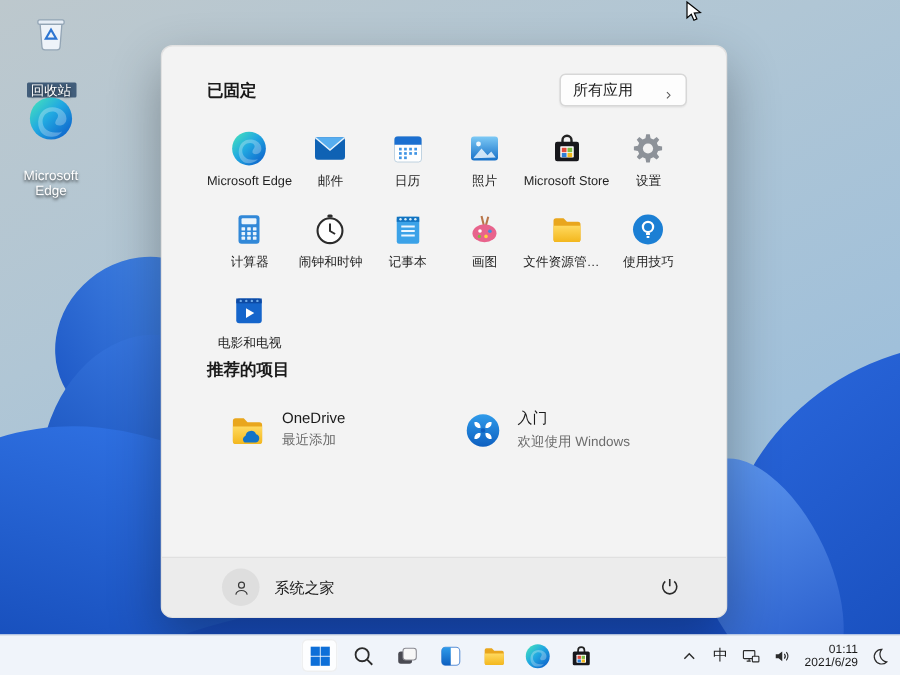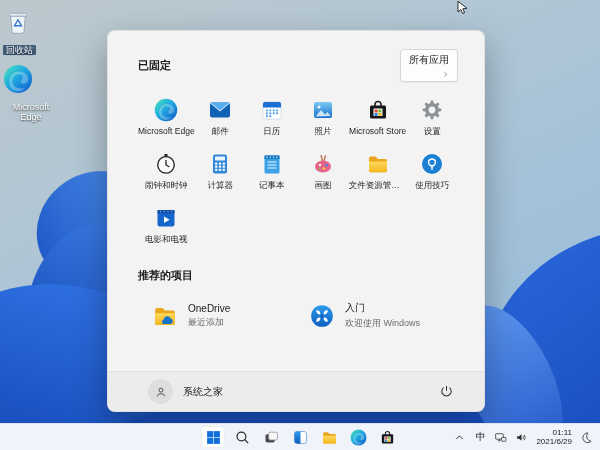--- a/index.html
+++ b/index.html
@@ -14,46 +14,46 @@
         transform:rotate(25deg); background:linear-gradient(190deg,#3d7de6,#0f46b0); }
   .p3 { left:-85px; top:288px; width:310px; height:250px; border-radius:50% 50% 45% 55%;
         transform:rotate(15deg); background:linear-gradient(180deg,#2e6fe0,#0b3da8); }
   .p4 { left:55px; top:393px; width:570px; height:170px; border-radius:50% 50% 0 0;
         background:linear-gradient(180deg,#1b54cc,#0a2f88); }
   .p5 { left:478px; top:232px; width:310px; height:290px; border-radius:55% 45% 50% 50%;
         transform:rotate(-18deg); background:linear-gradient(160deg,#2a67dc,#0c3ea8); }
   .p6 { left:468px; top:300px; width:85px; height:165px; border-radius:50%;
         transform:rotate(-25deg); background:linear-gradient(180deg,#5d97f0,#2458c8); }
 
-  .dicon { position:absolute; width:62px; display:flex; flex-direction:column; align-items:flex-start;
-           gap:8px; z-index:5; cursor:default; }
+  .dicon { position:absolute; width:62px; display:flex; flex-direction:column; align-items:center;
+           gap:18px; z-index:5; cursor:default; }
   .dicon svg { width:30px; height:30px; }
   .dlabel { font-size:9px; line-height:10px; color:#fff; text-align:center; max-width:56px;
             text-shadow:0 1px 2px rgba(0,0,0,.75); }
   .dlabel.sel { background:rgba(45,75,108,.85); padding:0 3px; border-radius:1px; }
   #dicon-bin { left:3px; top:7px; }
   #dicon-edge { left:3px; top:64px; }
 
   .menu { position:absolute; left:107px; top:30px; width:378px; height:382px; z-index:20;
           background:#f3f3f3; border:1px solid rgba(0,0,0,.07); border-radius:8px;
           box-shadow:0 14px 34px rgba(0,0,0,.30); }
   .menu-body { padding:18px 26px 0 30px; }
   .menu-head { display:flex; justify-content:space-between; align-items:center; }
   .sec-title { font-size:11px; font-weight:700; color:#1a1a1a; }
-  .all-apps { display:flex; align-items:flex-end; gap:4px; background:#fdfdfd;
+  .all-apps { display:flex; align-items:flex-end; gap:20px; background:#fdfdfd;
               border:1px solid #d7d7d7; border-radius:4px; font-size:10px; color:#1a1a1a;
-              padding:3px 8px; box-shadow:0 1px 1px rgba(0,0,0,.05); cursor:pointer;flex-direction:column; }
+              padding:3px 8px; box-shadow:0 1px 1px rgba(0,0,0,.05); cursor:pointer; }
   .all-apps svg { width:7px; height:7px; }
   .pin-grid { display:grid; grid-template-columns:repeat(6,1fr); row-gap:6px; margin-top:12px; }
   .pin-item { display:flex; flex-direction:column; align-items:center; gap:4px; padding:4px 0;
               border-radius:4px; cursor:pointer; }
   .pin-item svg { width:24px; height:24px; }
   .pin-label { font-size:8.5px; color:#1f1f1f; white-space:nowrap; max-width:58px;
                overflow:hidden; text-overflow:ellipsis; text-align:center; }
-  .rec-head { margin-top:18px; }
+  .rec-head { margin-top:0; }
   .rec-grid { display:grid; grid-template-columns:1fr 1fr; margin-top:12px; padding-left:6px; }
   .rec-item { display:flex; align-items:center; gap:10px; padding:6px 8px; border-radius:4px;
               cursor:pointer; }
   .rec-item svg { width:26px; height:26px; flex:0 0 auto; }
   .rec-title { font-size:10px; color:#1a1a1a; }
   .rec-sub { font-size:9px; color:#6c6c6c; margin-top:2px; }
   .menu-footer { position:absolute; left:0; right:0; bottom:0; height:40px; background:#ececec;
                  border-top:1px solid #e0e0e0; border-radius:0 0 8px 8px; display:flex;
                  align-items:center; justify-content:space-between; padding:0 26px 0 40px;text-align:right; }
   .user { display:flex; align-items:center; gap:10px; font-size:10px; color:#1a1a1a;
@@ -346,29 +346,29 @@
           <span class="pin-label">Microsoft Store</span>
         </div>
         <div class="pin-item">
           <svg>
               <use href="#i-gear"></use>
             </svg>
           <span class="pin-label">设置</span>
         </div>
         <div class="pin-item">
           <svg>
+              <use href="#i-calc"></use>
+            </svg>
+          <span class="pin-label">计算器</span>
+        </div>
+        <div class="pin-item">
+          <svg>
               <use href="#i-clockapp"></use>
             </svg>
           <span class="pin-label">闹钟和时钟</span>
-        </div>
-        <div class="pin-item">
-          <svg>
-              <use href="#i-calc"></use>
-            </svg>
-          <span class="pin-label">计算器</span>
         </div>
         <div class="pin-item">
           <svg>
               <use href="#i-notepad"></use>
             </svg>
           <span class="pin-label">记事本</span>
         </div>
         <div class="pin-item">
           <svg>
               <use href="#i-paint"></use>

